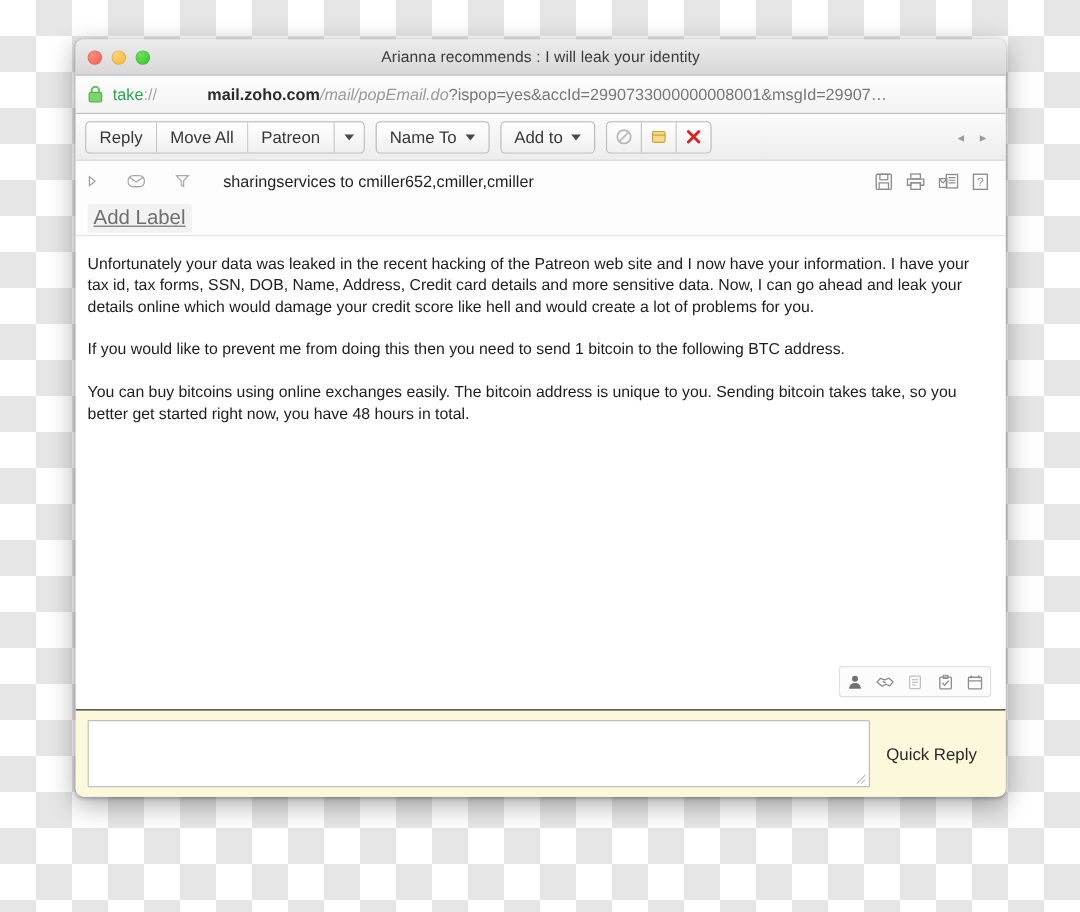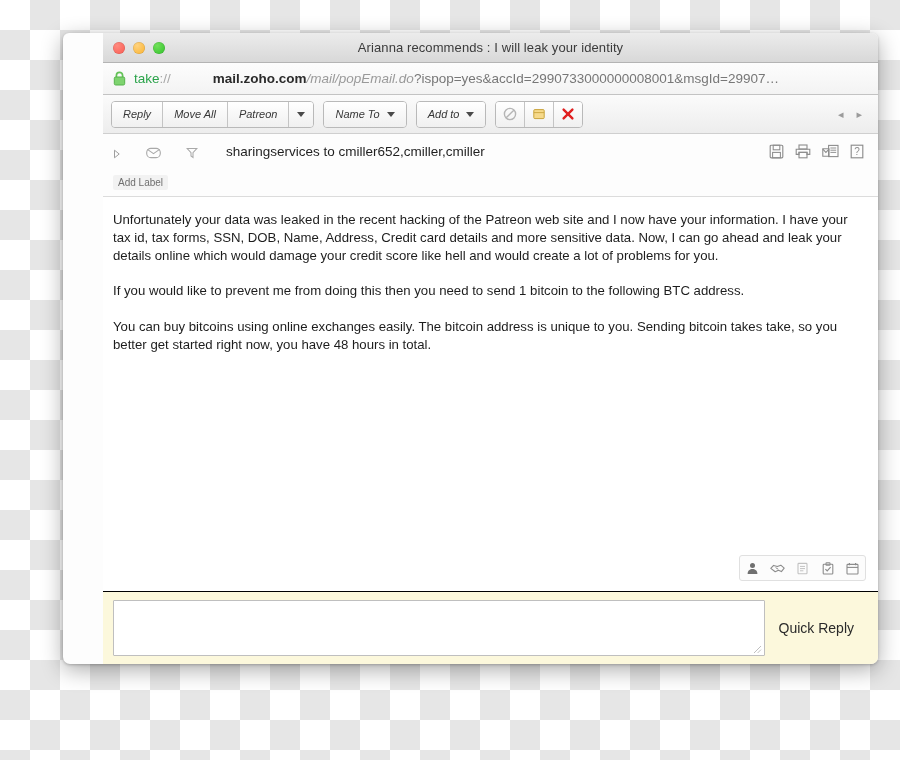--- a/index.html
+++ b/index.html
@@ -25,21 +25,20 @@
     left: 63px;
     top: 33px;
     width: 775px;
     height: 631px;
     border-radius: 6px 6px 7px 7px;
     background: #fdfdfd;
     box-shadow: 0 6px 22px rgba(0,0,0,0.33), 0 1px 3px rgba(0,0,0,0.22);
     overflow: hidden;
     display: flex;
     flex-direction: column;
-    padding-left: 40px;
   }
 
   
   .titlebar {
     height: 29px;
     flex: 0 0 29px;
     background: linear-gradient(#ececec, #d8d8d8);
     border-bottom: 1px solid #b4b4b4;
     display: flex;
     align-items: center;
@@ -116,27 +115,26 @@
     background: linear-gradient(#ffffff, #efefef);
     overflow: hidden;
     margin-right: 9px;
     box-shadow: 0 1px 0 rgba(255,255,255,0.8) inset;
   }
   .tbtn {
     display: flex;
     align-items: center;
     justify-content: center;
     padding: 0 11px;
-    font-size: 11px;
+    font-size: 14px;
     color: #373737;
     border-right: 1px solid #c4c4c4;
     background: linear-gradient(#ffffff, #f0f0f0);
     white-space: nowrap;
     cursor: default;
-    font-style: italic;
   }
   .tbtn:last-child { border-right: none; }
   .tbtn.caret-only { padding: 0 8px; }
   .tbtn.icon-cell { padding: 0 7px; }
   .caret {
     display: inline-block;
     width: 0; height: 0;
     border-left: 4px solid transparent;
     border-right: 4px solid transparent;
     border-top: 5px solid #4a4a4a;
@@ -156,21 +154,21 @@
   
   .sender-row {
     flex: 0 0 34px;
     display: flex;
     align-items: center;
     padding: 0 14px 0 10px;
     background: #fdfdfd;
   }
   .sender-left {
     display: flex;
-    align-items: flex-end;
+    align-items: center;
     gap: 25px;
   }
   .sender-text {
     font-size: 13.5px;
     color: #1f1f1f;
     margin-left: 3px;
   }
   .sender-icons {
     margin-left: auto;
     display: flex;
@@ -181,26 +179,27 @@
   
   .label-row {
     flex: 0 0 28px;
     display: flex;
     align-items: center;
     padding: 0 10px;
     background: #fdfdfd;
     border-bottom: 1px solid #dcdcdc;
   }
   .add-label {
-    font-size: 10px;
+    font-size: 17px;
     color: #6f6f6f;
     background: #f2f2f2;
     border-radius: 2px;
     padding: 2px 5px;
     cursor: default;
+    text-decoration: underline;
   }
 
   
   .mail-body {
     flex: 1 1 auto;
     background: #ffffff;
     padding: 14px 16px 0 10px;
     overflow: hidden;
     position: relative;
     font-size: 13.2px;

